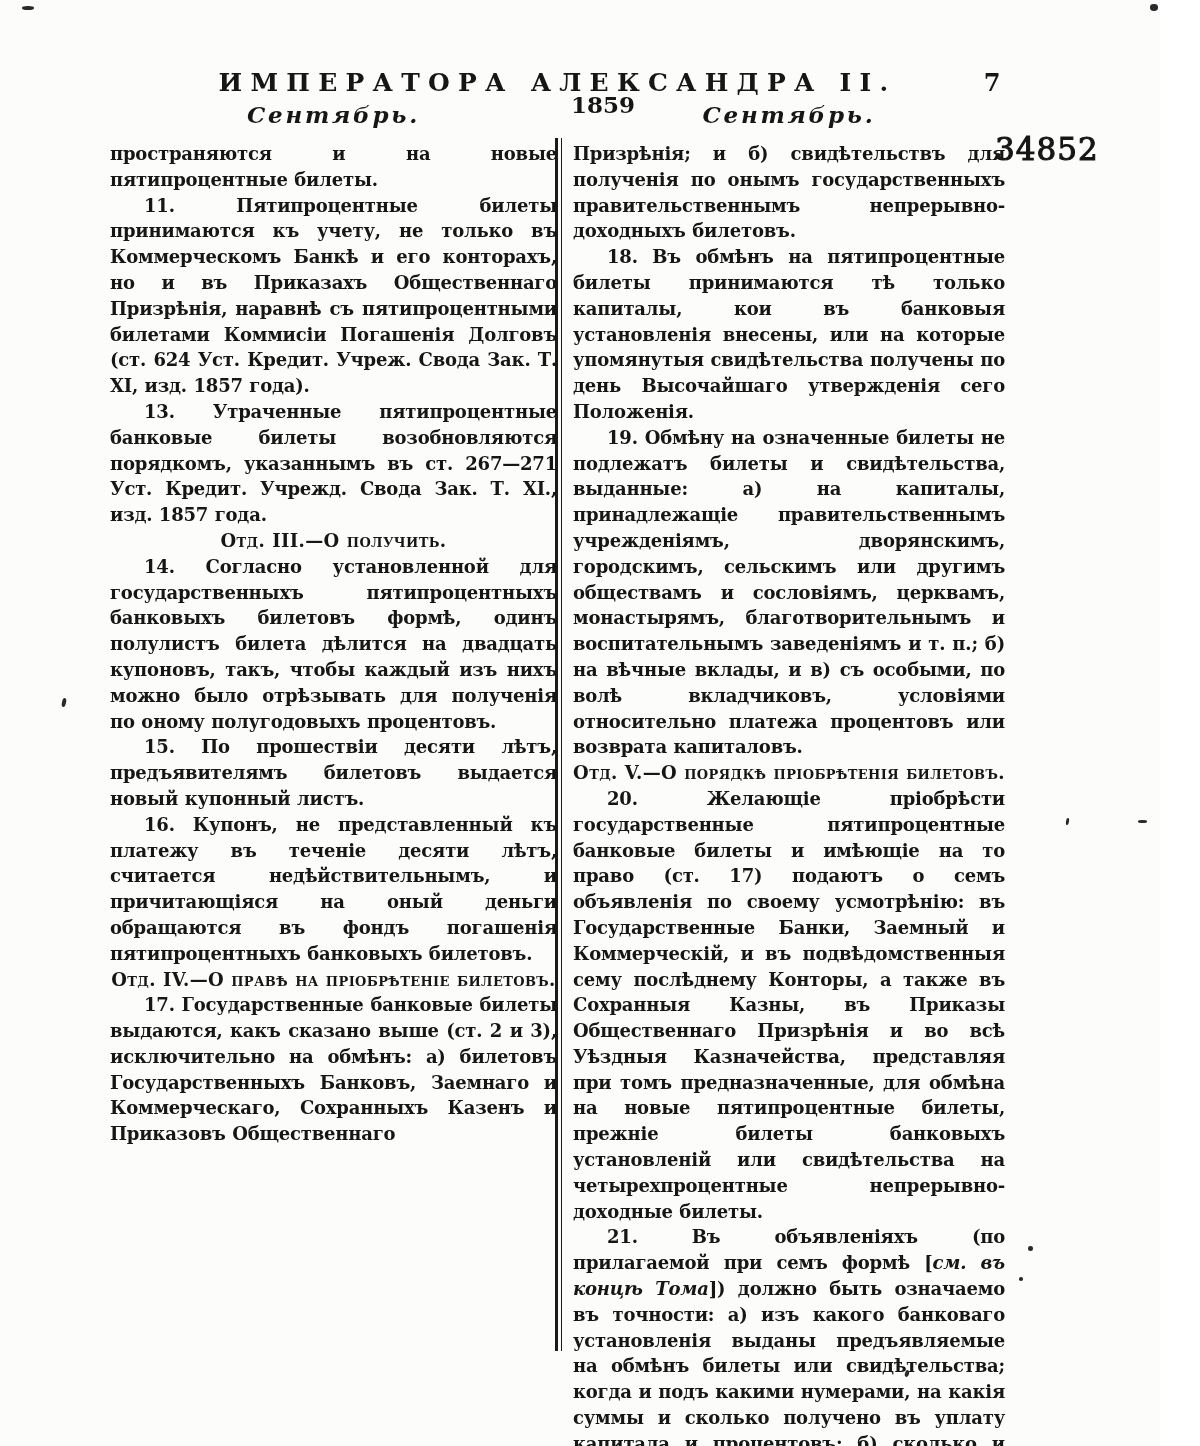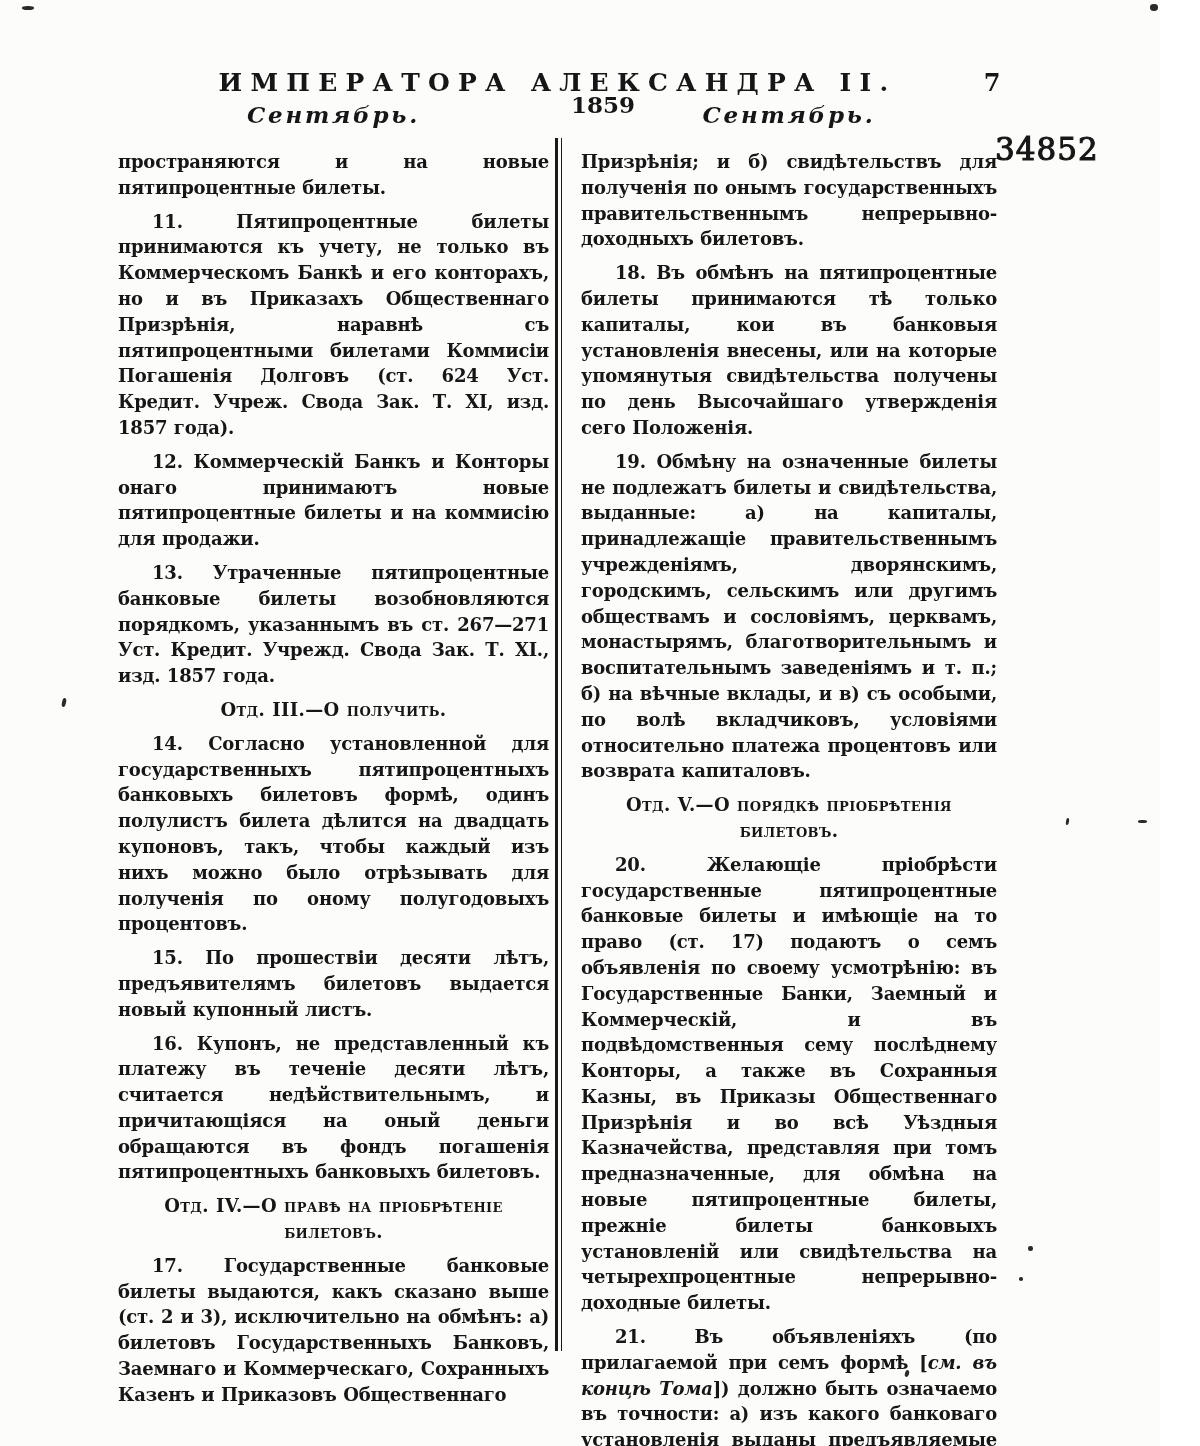--- a/index.html
+++ b/index.html
@@ -56,21 +56,21 @@
   .col-right { left:573px; width:432px; }
   .divider {
     position:absolute; top:138px; left:555px;
     width:3px; height:1213px;
     border-left:3px solid #1a1a1a;
     border-right:1.5px solid #1a1a1a;
     box-sizing:content-box;
   }
   
   p {
-    margin:8px;
+    margin:0;
     font-size:18px; font-weight:bold;
     line-height:25.8px;
     letter-spacing:-0.2px;
     word-spacing:0.5px;
     text-align:justify;
   }
   p.indent { text-indent:34px; }
   p.note   { text-indent:34px; }
   p.note i { font-weight:bold; }
   p.heading {
@@ -100,21 +100,20 @@
   <div class="year-center">1859</div>
   <div class="month-right">Сентябрь.</div>
 
   <div class="doc-number">34852</div>
 
   <div class="divider"></div>
 
   <div class="col col-left">
     <p>пространяются и на новые пятипроцентные билеты.</p>
     <p class="indent">11. Пятипроцентные билеты принимаются къ учету, не только въ Коммерческомъ Банкѣ и его конторахъ, но и въ Приказахъ Общественнаго Призрѣнія, наравнѣ съ пятипроцентными билетами Коммисіи Погашенія Долговъ (ст. 624 Уст. Кредит. Учреж. Свода Зак. Т. XI, изд. 1857 года).</p>
-    <p class="indent">12. Коммерческій Банкъ и Конторы онаго принимаютъ новые пятипроцентные билеты и на коммисію для продажи.</p>
     <p class="indent">13. Утраченные пятипроцентные банковые билеты возобновляются порядкомъ, указаннымъ въ ст. 267—271 Уст. Кредит. Учрежд. Свода Зак. Т. XI., изд. 1857 года.</p>
     <p class="heading">Отд. III.—О получить.</p>
     <p class="indent">14. Согласно установленной для государственныхъ пятипроцентныхъ банковыхъ билетовъ формѣ, одинъ полулистъ билета дѣлится на двадцать купоновъ, такъ, чтобы каждый изъ нихъ можно было отрѣзывать для полученія по оному полугодовыхъ процентовъ.</p>
     <p class="indent">15. По прошествіи десяти лѣтъ, предъявителямъ билетовъ выдается новый купонный листъ.</p>
     <p class="indent">16. Купонъ, не представленный къ платежу въ теченіе десяти лѣтъ, считается недѣйствительнымъ, и причитающіяся на оный деньги обращаются въ фондъ погашенія пятипроцентныхъ банковыхъ билетовъ.</p>
     <p class="heading">Отд. IV.—О правѣ на пріобрѣтеніе билетовъ.</p>
     <p class="indent">17. Государственные банковые билеты выдаются, какъ сказано выше (ст. 2 и 3), исключительно на обмѣнъ: а) билетовъ Государственныхъ Банковъ, Заемнаго и Коммерческаго, Сохранныхъ Казенъ и Приказовъ Общественнаго</p>
   </div>
 
   <div class="col col-right">

